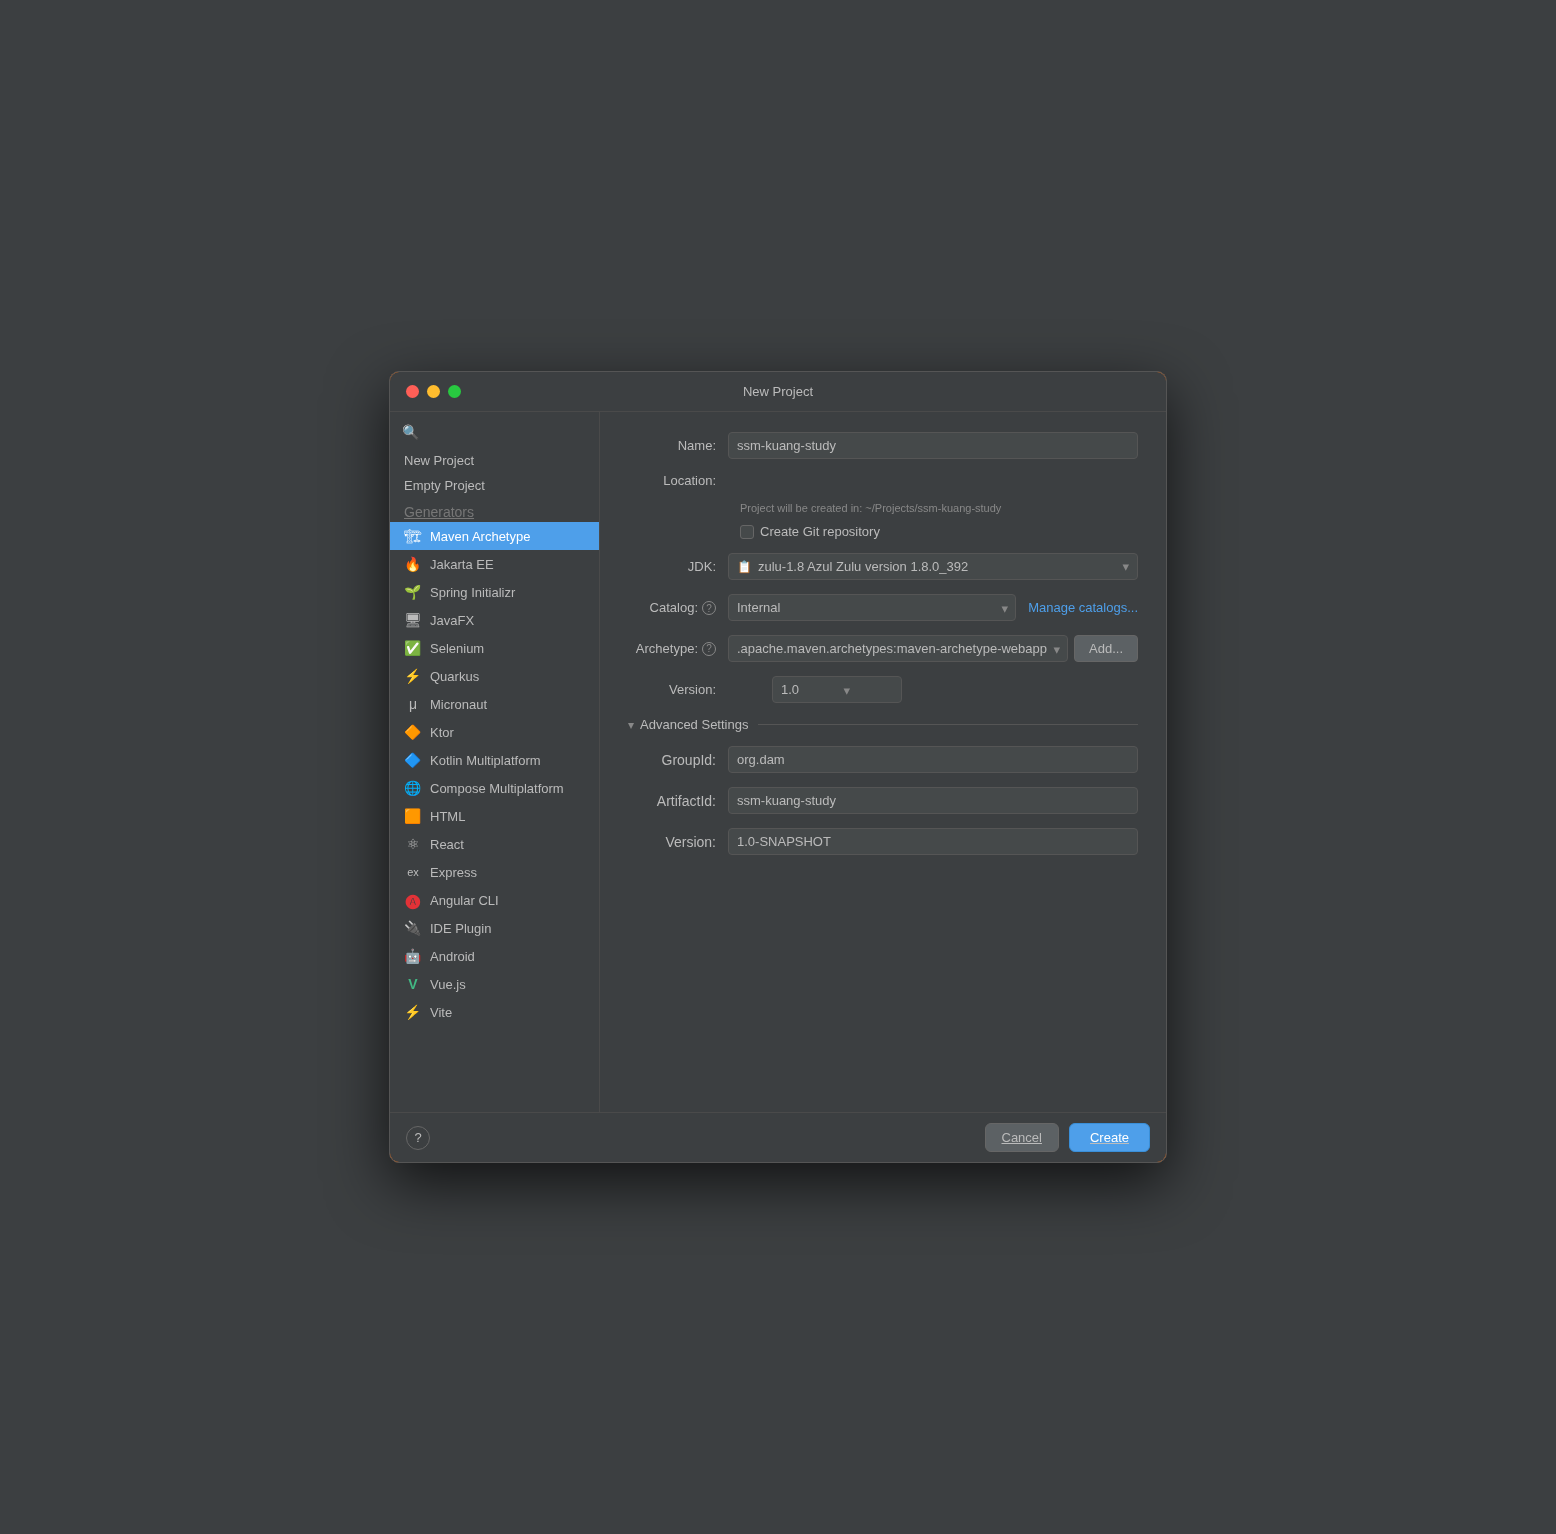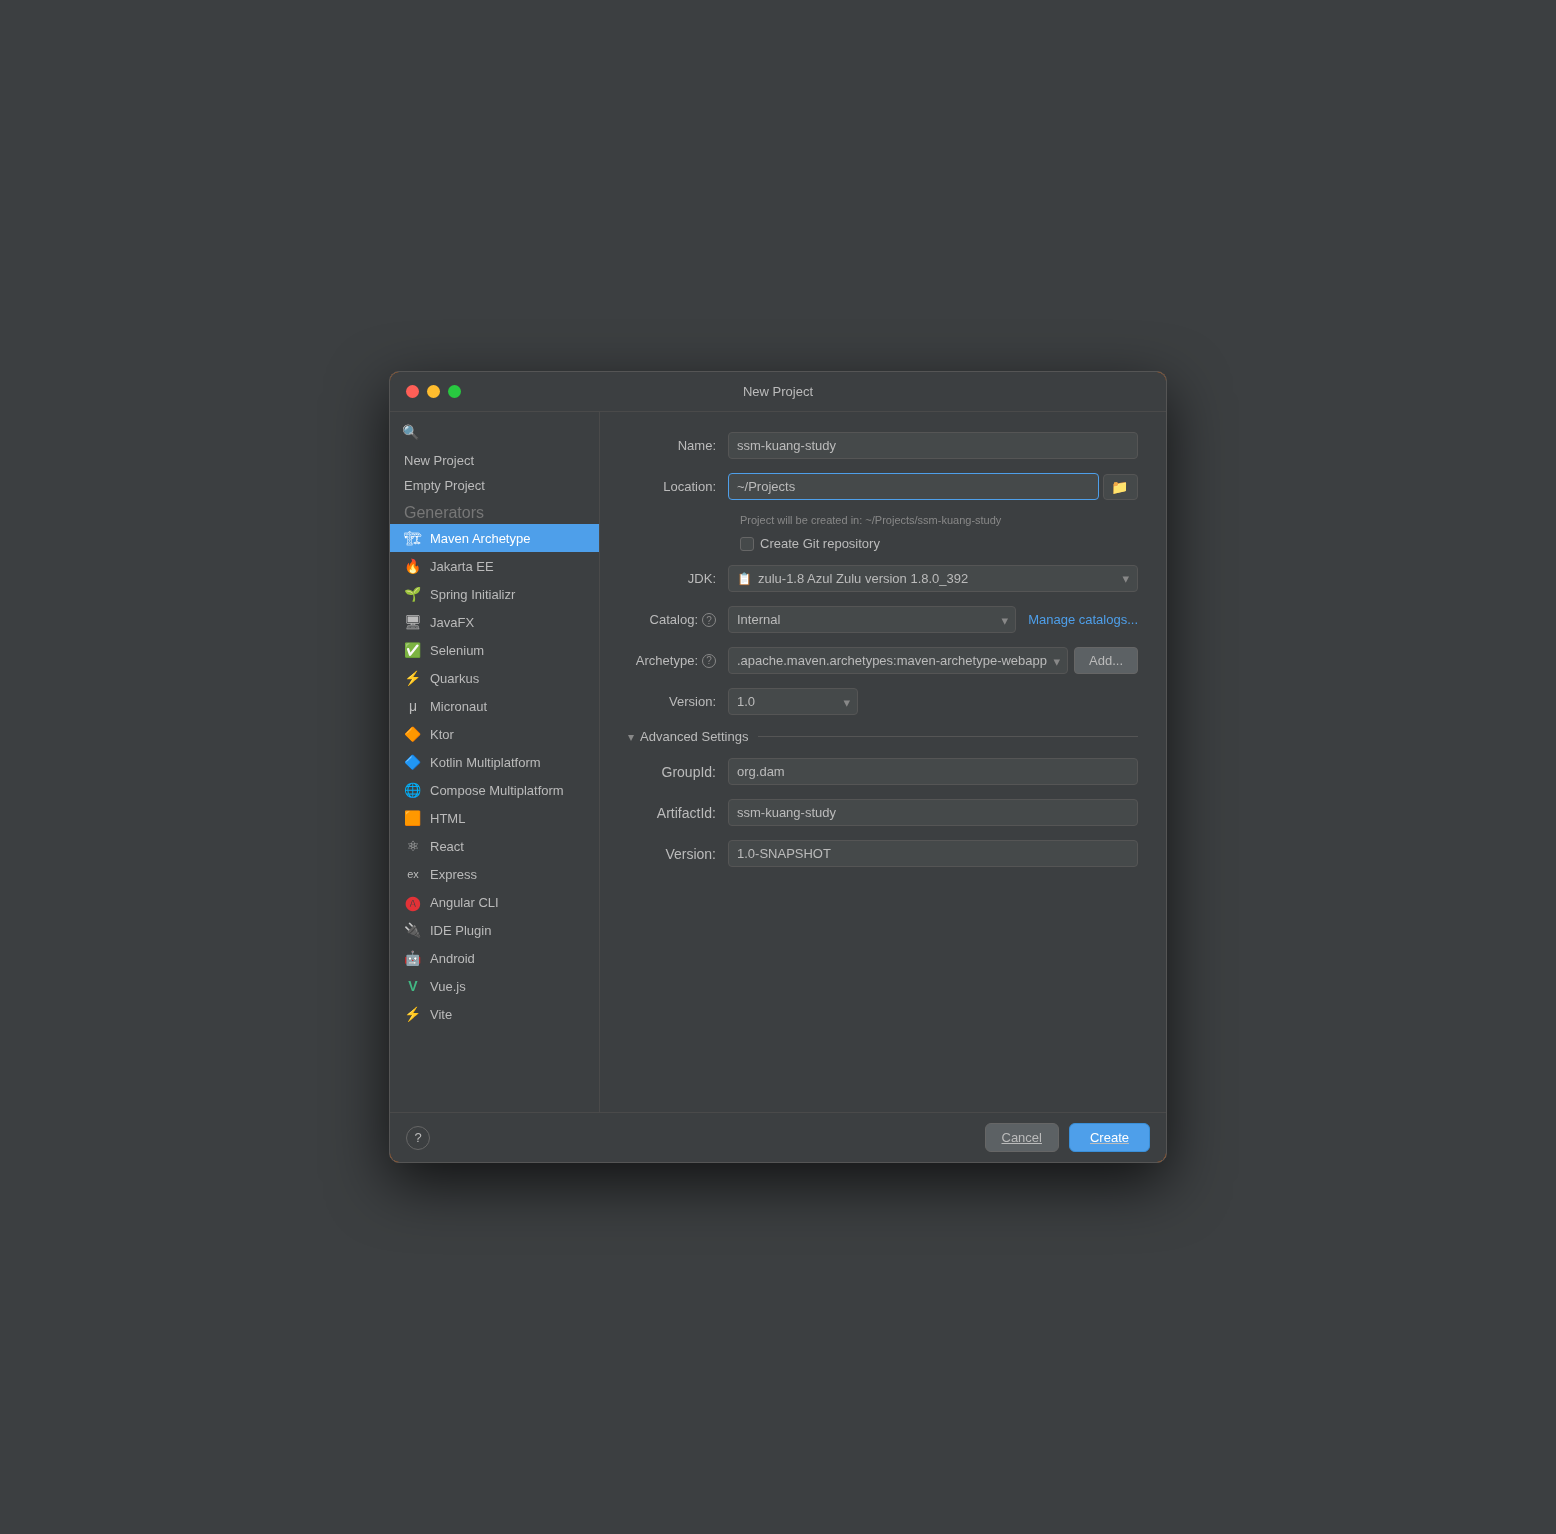--- a/index.html
+++ b/index.html
@@ -72,22 +72,23 @@
     }
     .sidebar-item-top {
       padding: 5px 14px;
       cursor: pointer;
       color: #bbbbbb;
       font-size: 13px;
     }
     .sidebar-section-label {
       padding: 6px 14px 2px;
       color: #777;
-      font-size: 16px;
+      font-size: 14px;
       text-transform: none;
+      text-decoration: underline;
     }
     .sidebar-item {
       padding: 5px 14px;
       cursor: pointer;
       color: #bbbbbb;
       font-size: 13px;
       display: flex;
       align-items: center;
       gap: 8px;
     }
@@ -255,20 +256,21 @@
       width: 100%;
       background: #45494a;
       border: 1px solid #555;
       border-radius: 4px;
       color: #bbbbbb;
       padding: 5px 8px;
       font-size: 13px;
       outline: none;
       appearance: none;
       cursor: pointer;
+      margin-left: 44px;
     }
     .jdk-row {
       flex: 1;
       background: #45494a;
       border: 1px solid #555;
       border-radius: 4px;
       color: #bbbbbb;
       padding: 5px 8px;
       font-size: 13px;
       display: flex;
@@ -504,24 +506,20 @@
 
     <div class="main">
 
       <div class="form-row">
         <span class="form-label">Name:</span>
         <input class="form-input" type="text" value="ssm-kuang-study" style="">
       </div>
 
       <div class="form-row">
         <span class="form-label">Location:</span>
-        <div class="location-row">
-          <input class="location-input" type="text" value="~/Projects" style="">
-          <button class="folder-btn">📁</button>
-        </div>
       </div>
 
       <div class="hint-text">Project will be created in: ~/Projects/ssm-kuang-study</div>
 
       <div class="checkbox-row">
         <div class="checkbox-box"></div>
         <span>Create Git repository</span>
       </div>
 
       <div class="form-row">

